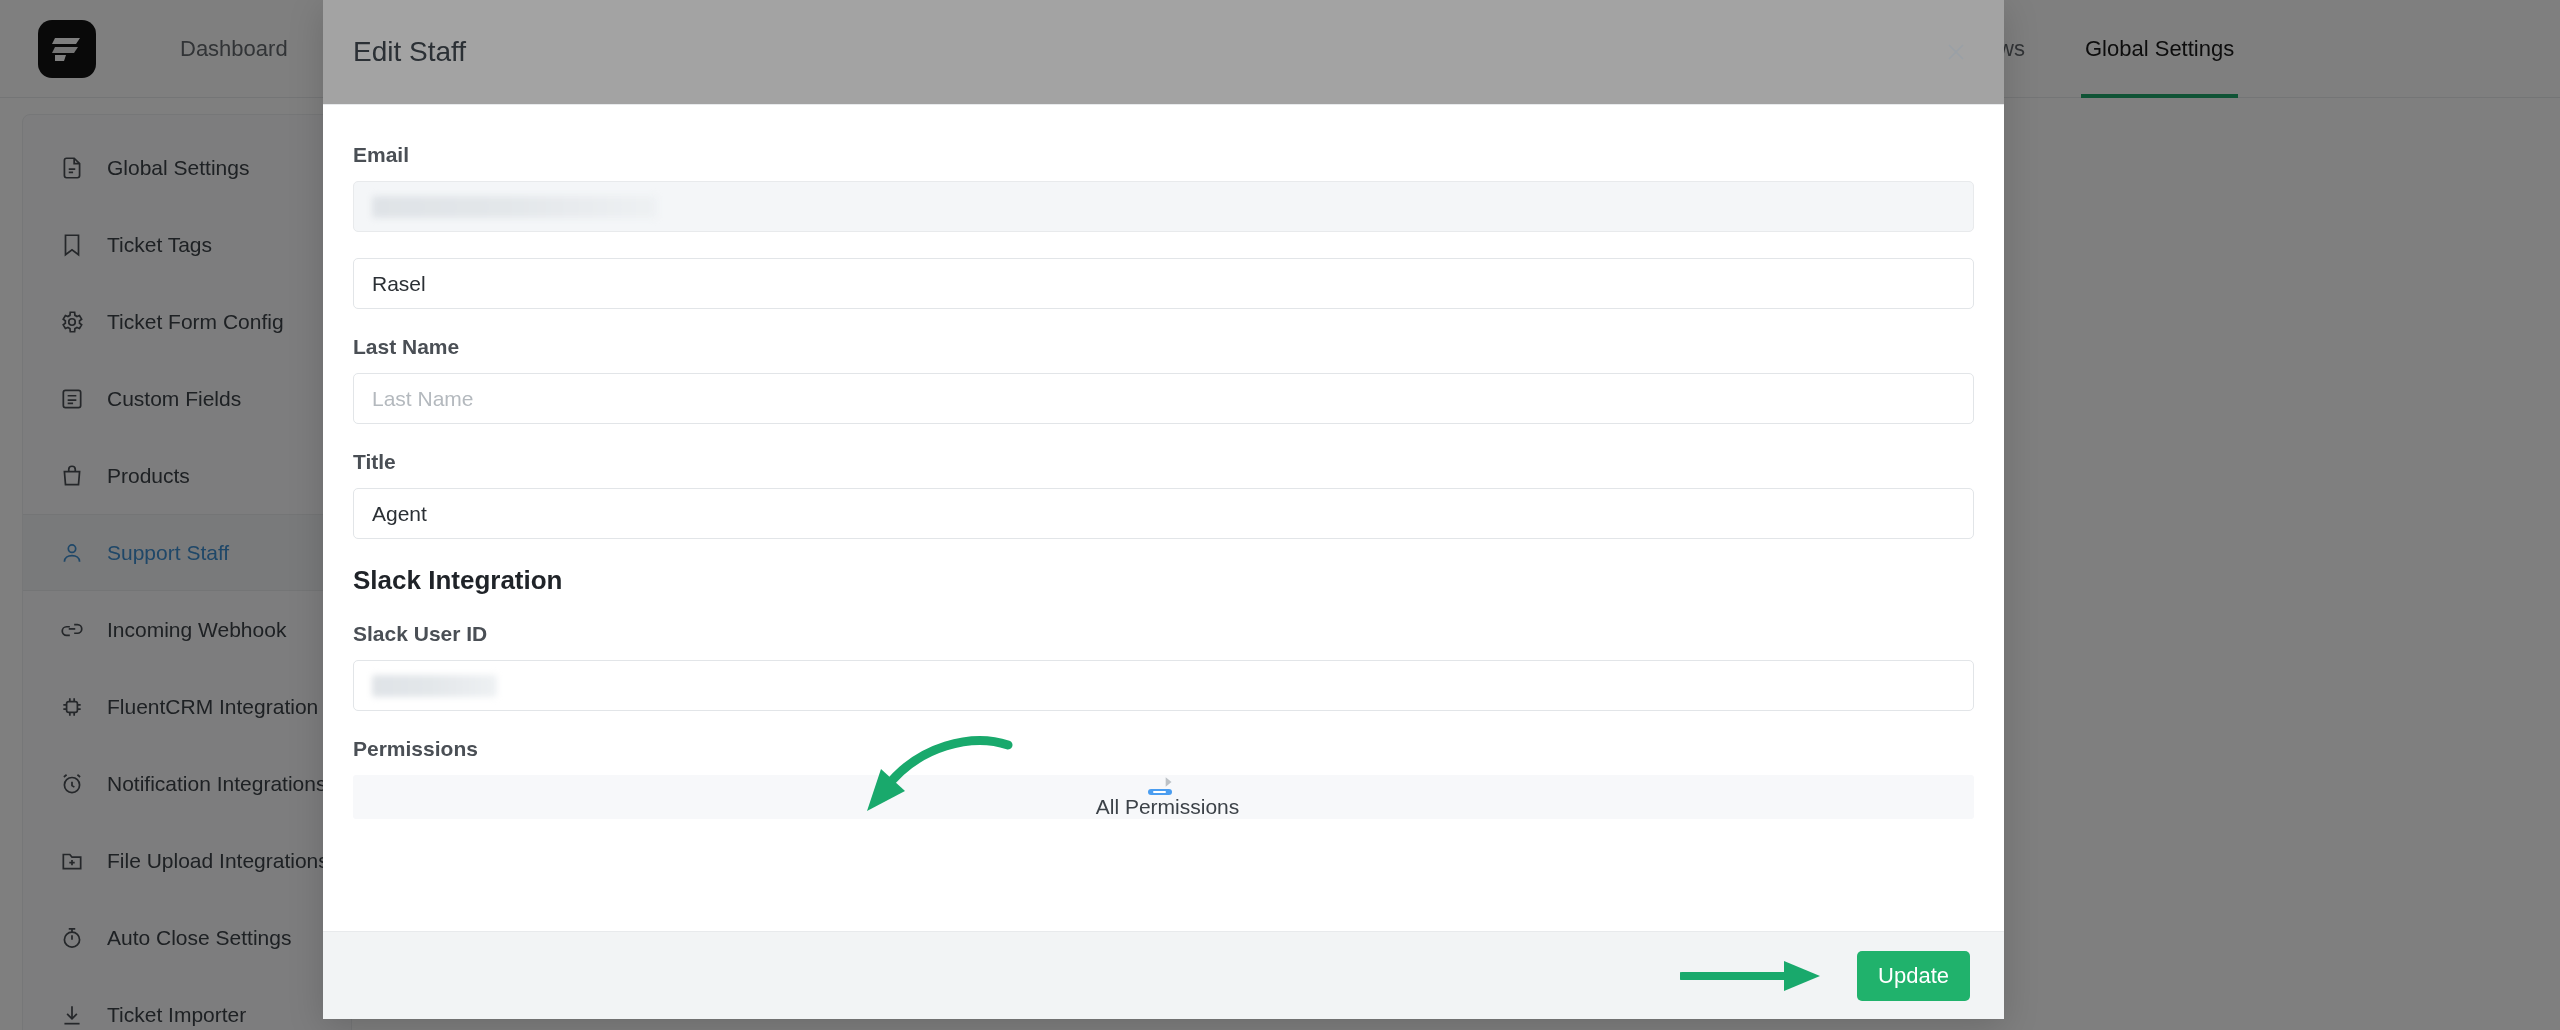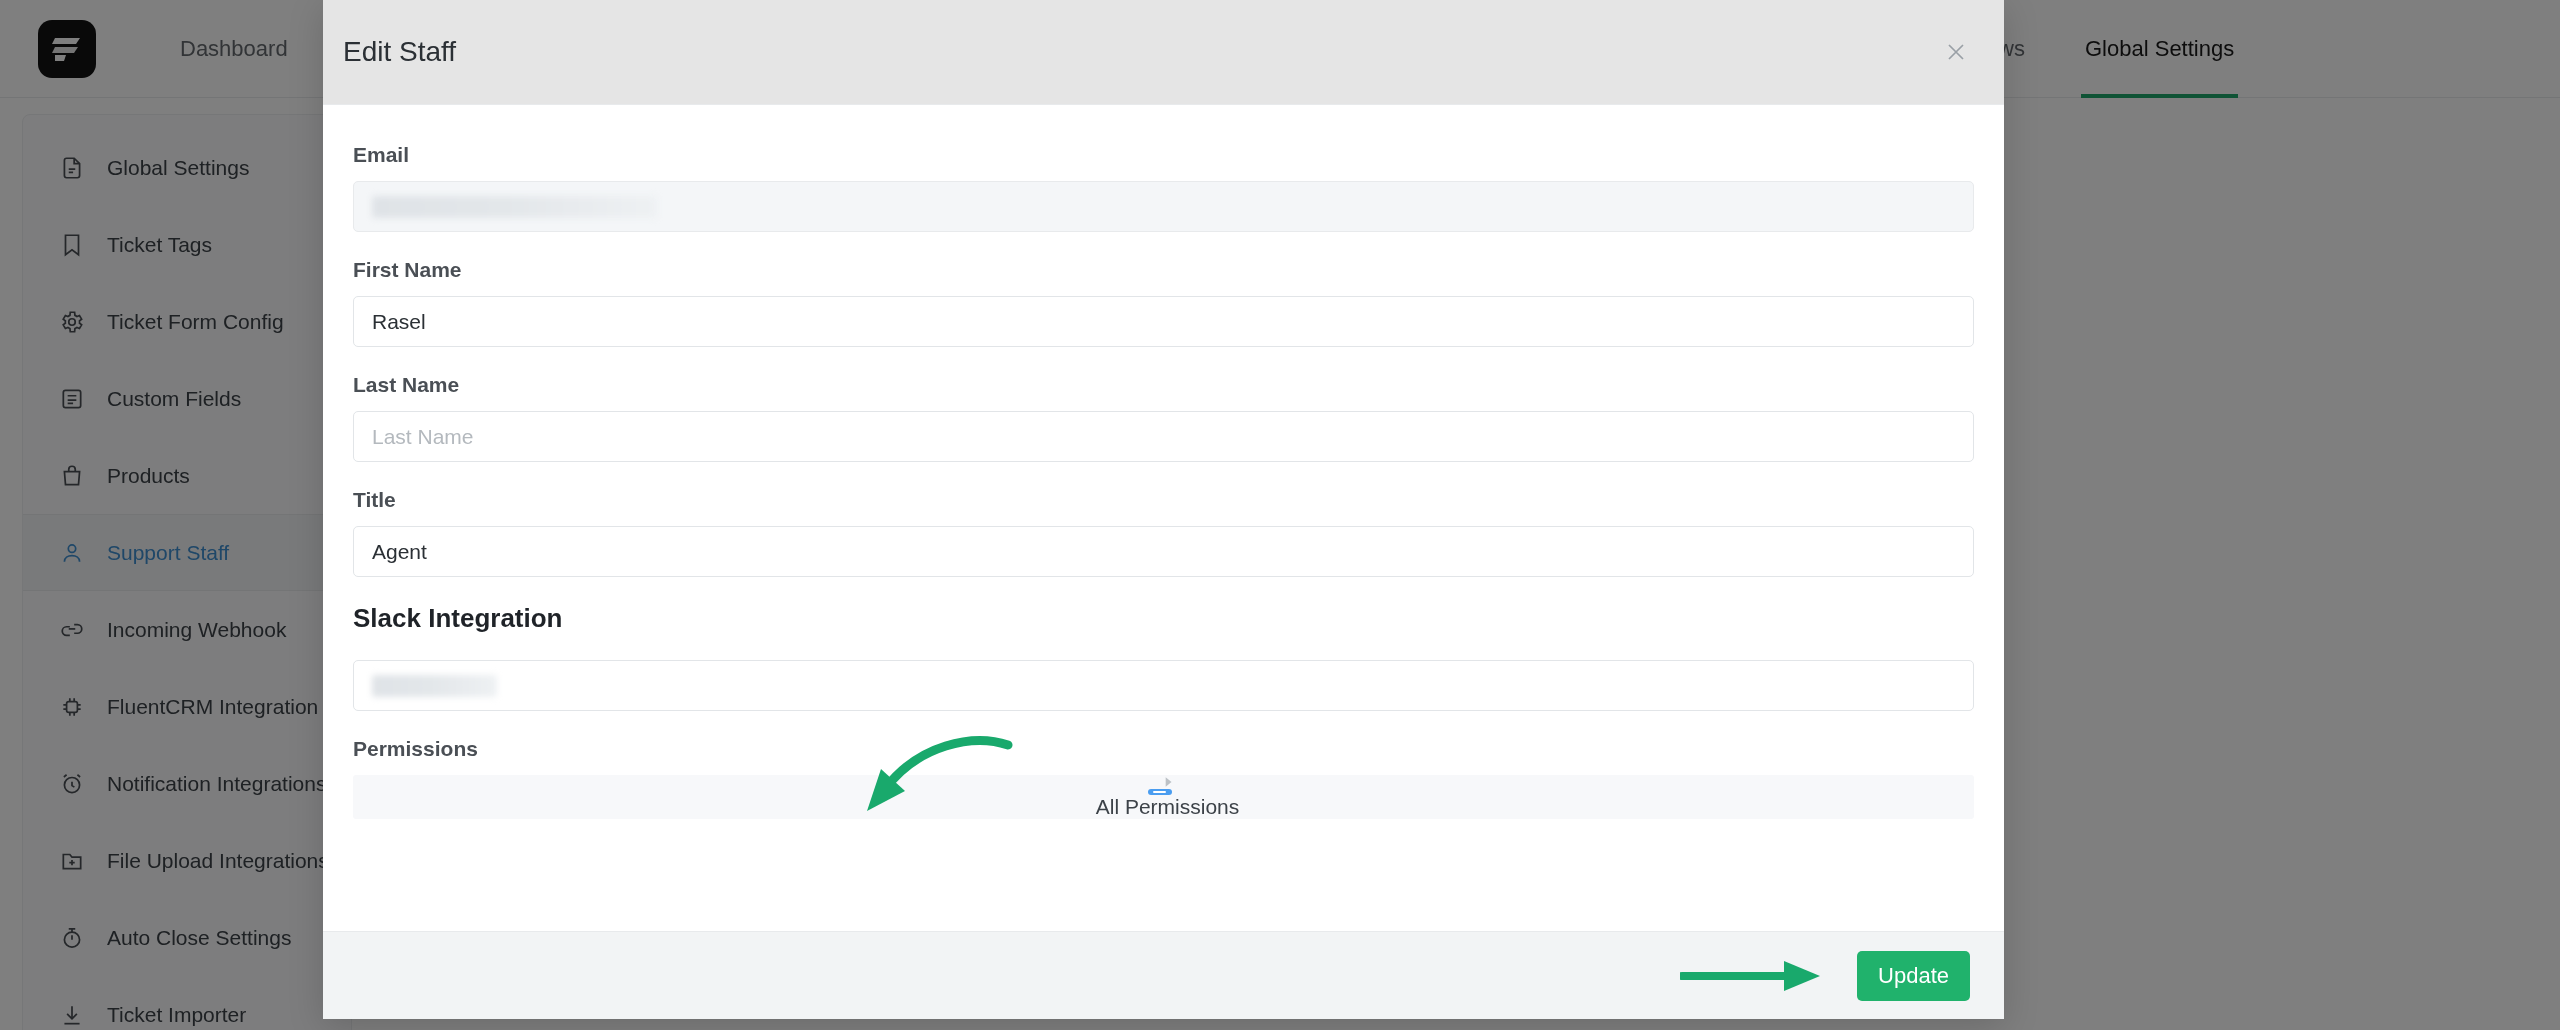--- a/index.html
+++ b/index.html
@@ -140,24 +140,24 @@
   
   #modal {
     position: absolute;
     left: 323px; top: 0; width: 1681px; height: 1019px;
     background: #ffffff;
     box-shadow: 0 8px 34px rgba(0,0,0,0.16);
     display: flex; flex-direction: column;
   }
   .modal-head {
     height: 105px; flex: 0 0 105px;
-    background: #e5e5e5;
+    background: #a3a3a3;
     border-bottom: 1px solid #e8eaec;
     display: flex; align-items: center;
-    padding: 0 38px 0 20px;
+    padding: 0 38px 0 30px;
     position: relative;
     text-align: center;
   }
   .modal-title { font-size: 28px; color: #2b3035; }
   .modal-close {
     position: absolute; right: 30px; top: 50%;
     transform: translateY(-50%);
     width: 36px; height: 36px;
     display: flex; align-items: center; justify-content: center;
     color: #9aa0a6;
@@ -466,37 +466,37 @@
     <div class="modal-body">
 
       <div class="fld">
         <label class="fld-label">Email</label>
         <div class="inp disabled">
           <div class="redact" style="width:285px"></div>
         </div>
       </div>
 
       <div class="fld">
-        <label class="fld-label">First Name</label>
         <div class="inp">Rasel</div>
       </div>
 
       <div class="fld">
         <label class="fld-label">Last Name</label>
         <div class="inp placeholder">Last Name</div>
       </div>
 
       <div class="fld">
         <label class="fld-label">Title</label>
         <div class="inp">Agent</div>
       </div>
 
       <div class="sec-title">Slack Integration</div>
 
       <div class="fld">
+        <label class="fld-label">Slack User ID</label>
         <div class="inp">
           <div class="redact" style="width:125px"></div>
         </div>
       </div>
 
       <div class="fld">
         <label class="fld-label">Permissions</label>
         <div class="perm-row">
           <div class="caret">
             <svg width="14" height="14" viewBox="0 0 12 12">

